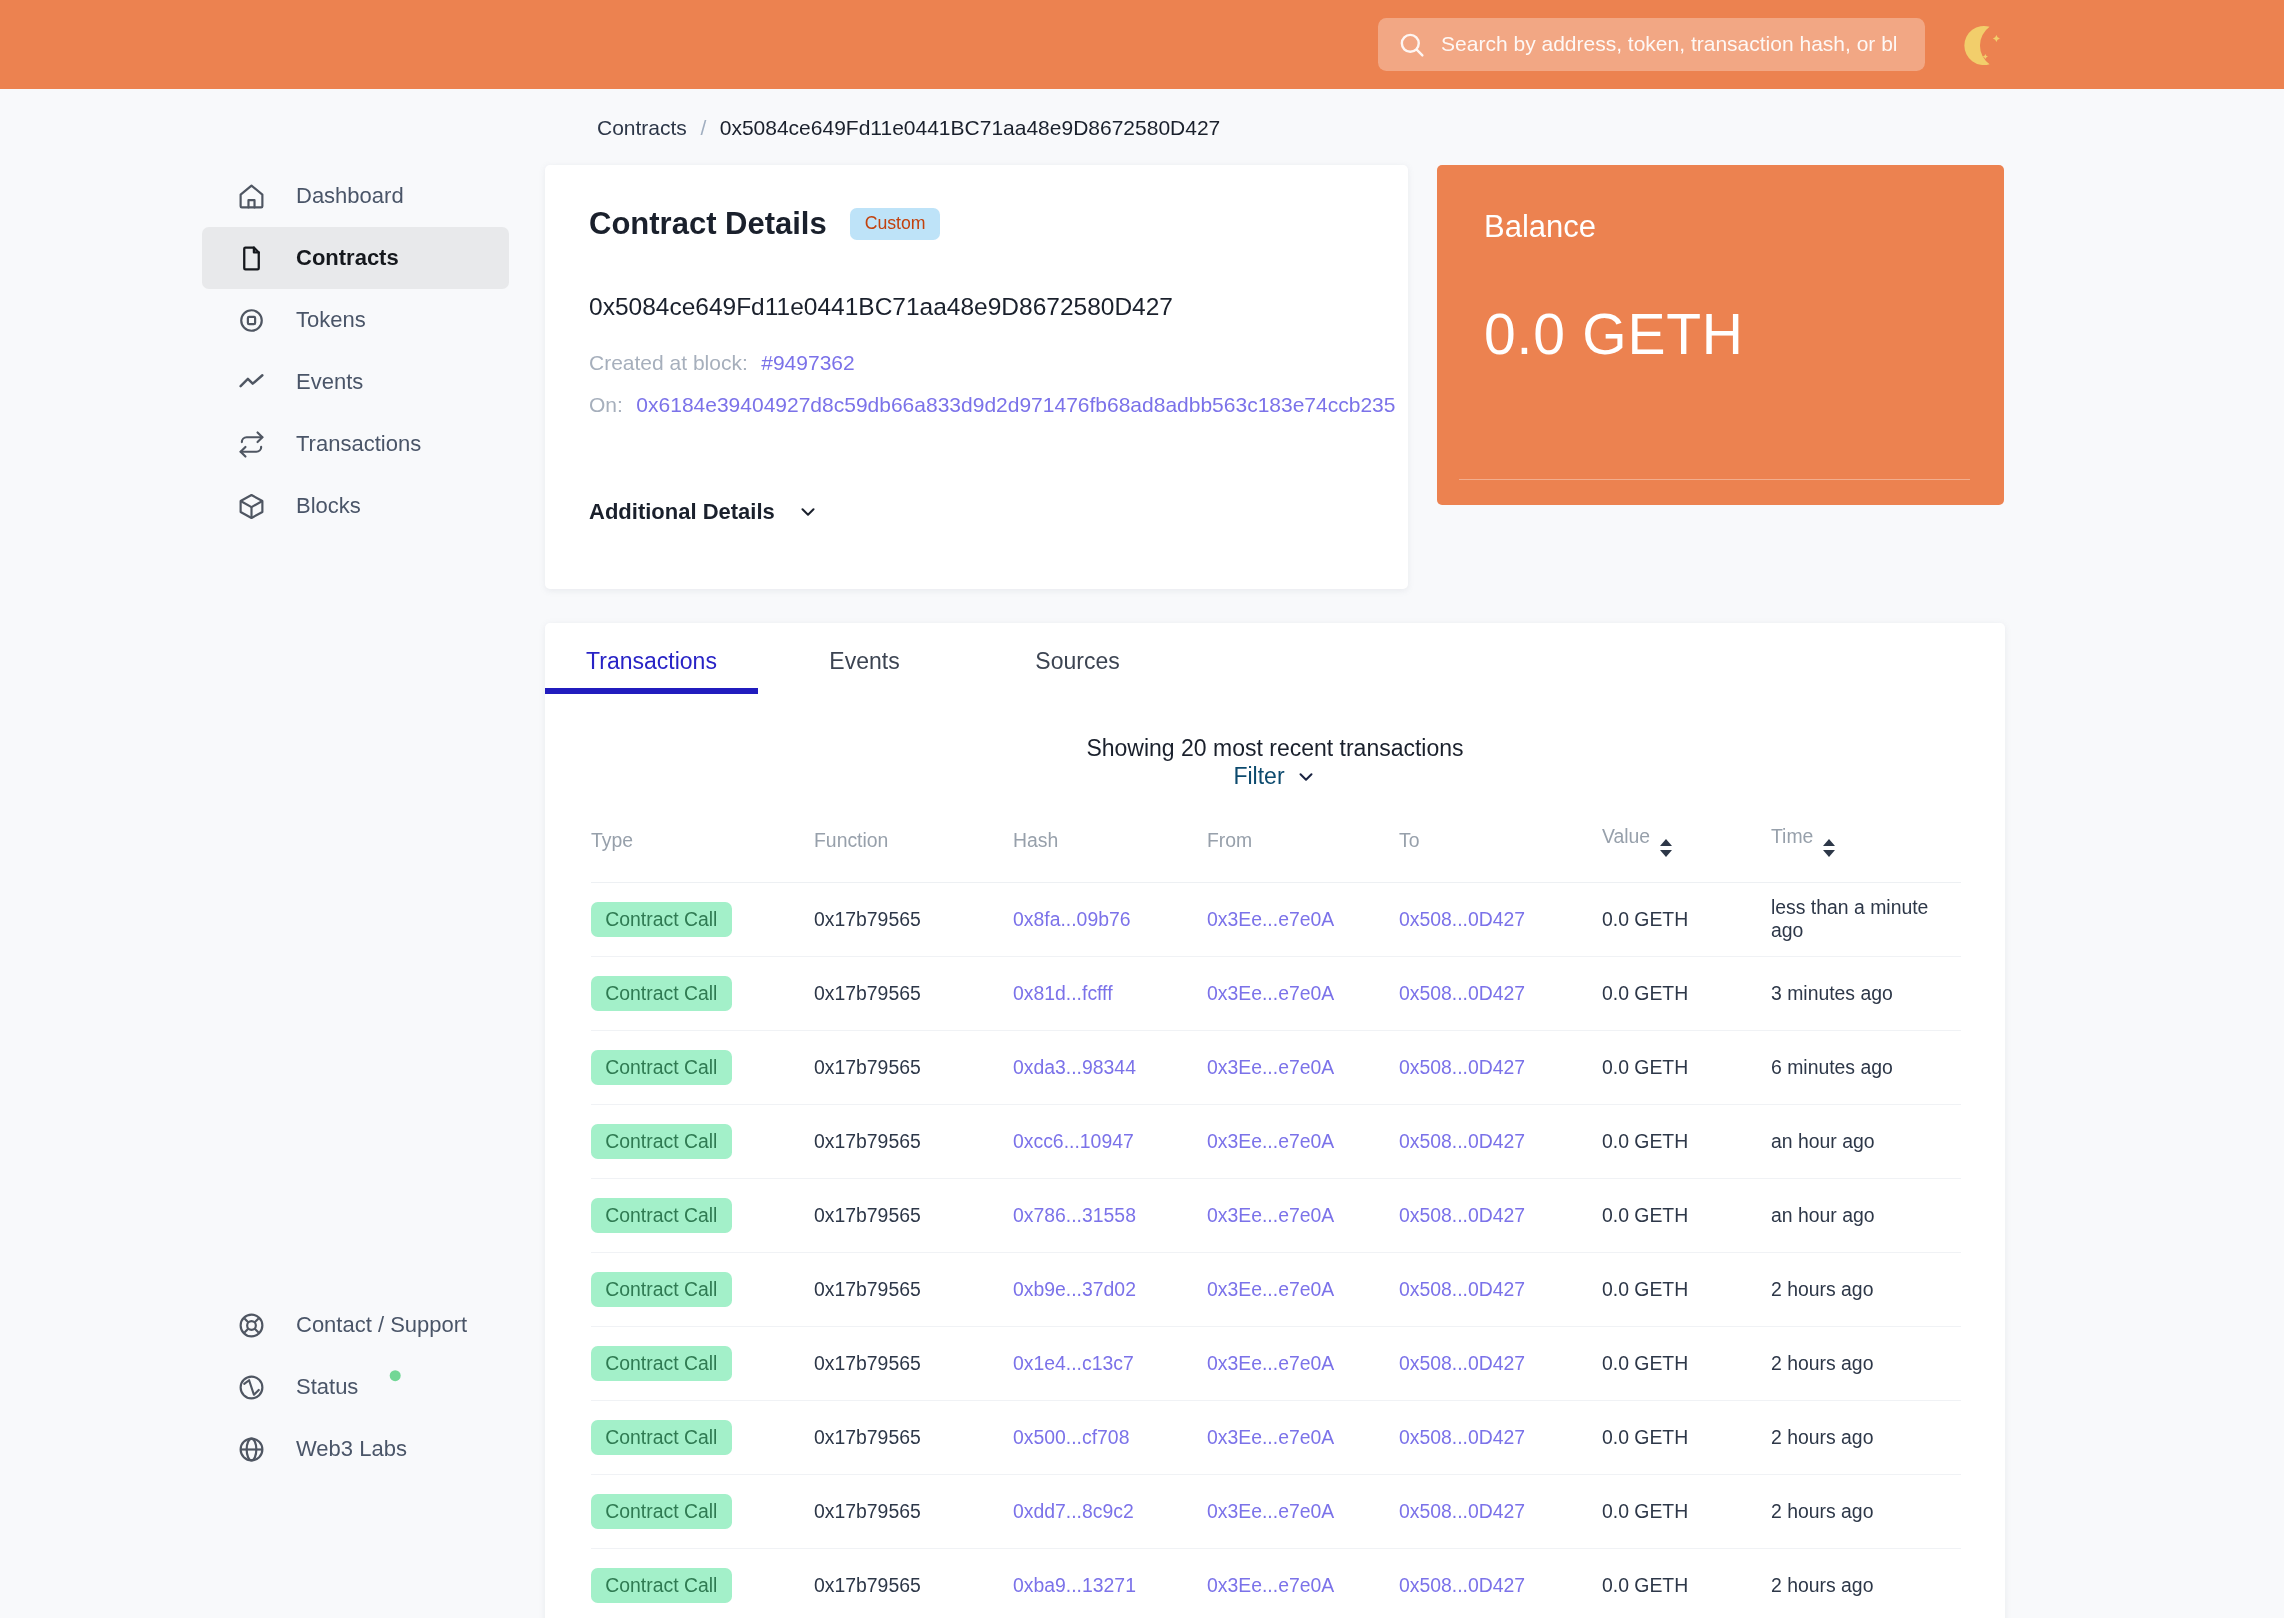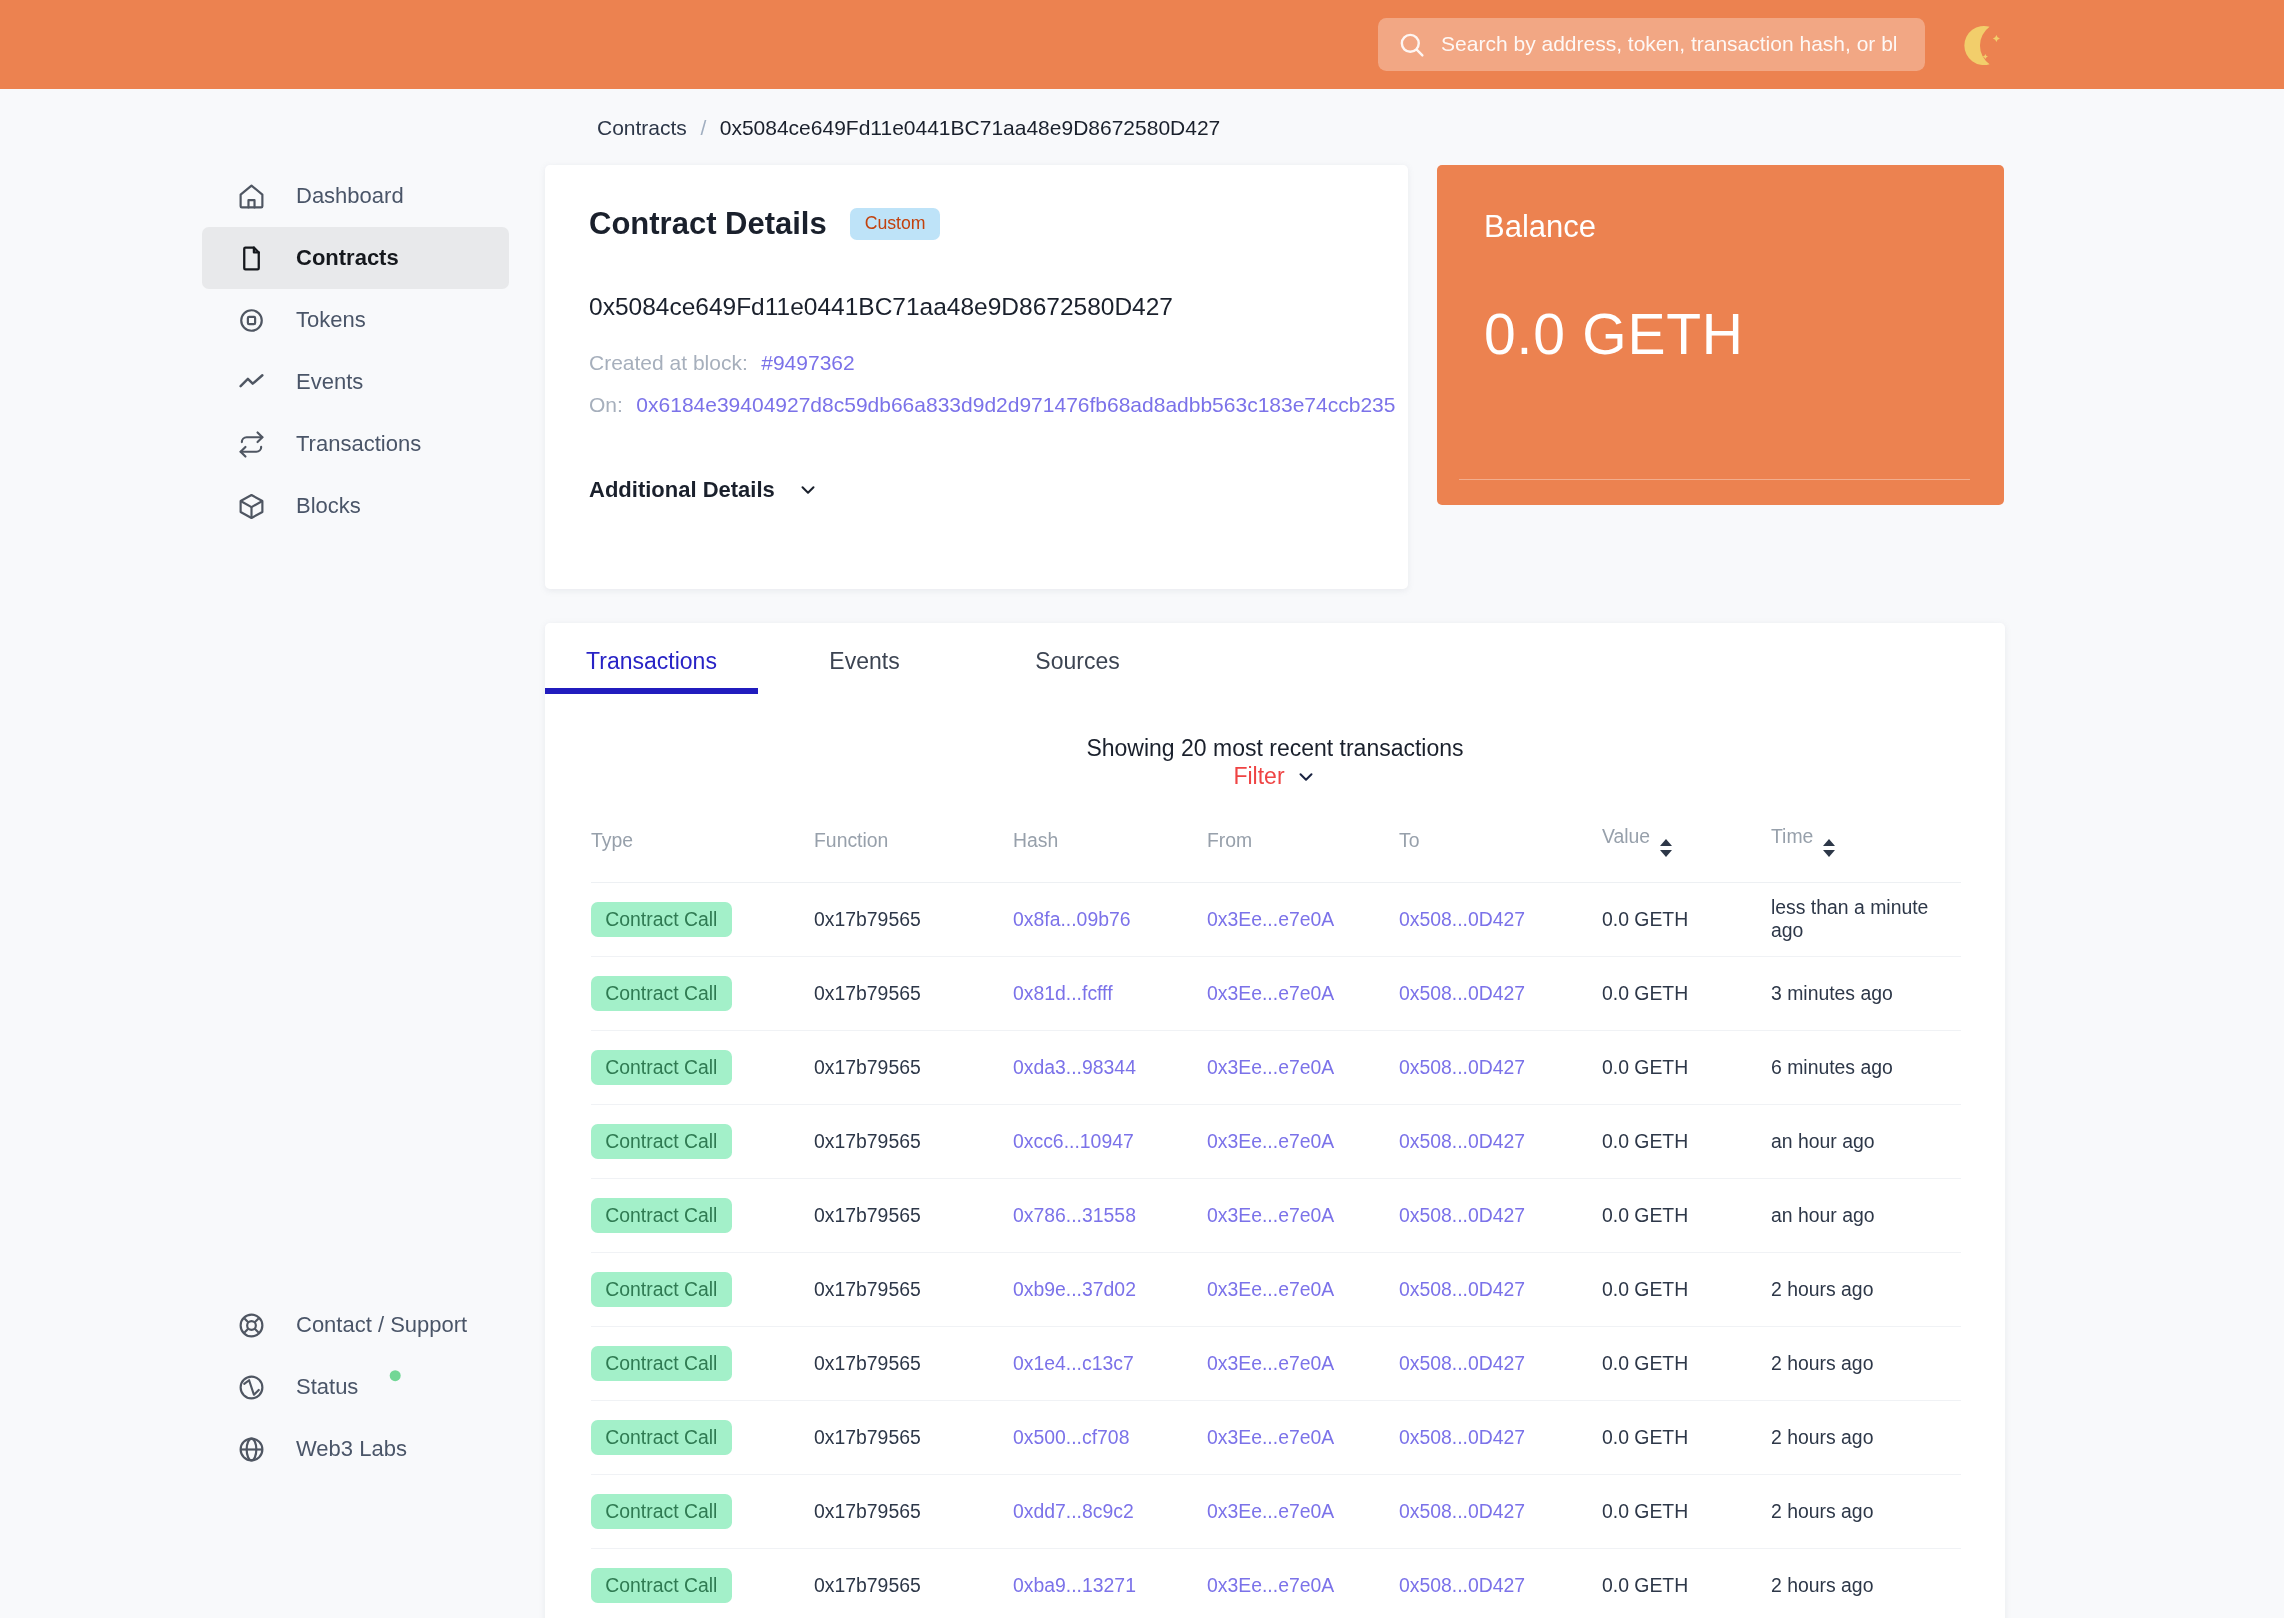--- a/index.html
+++ b/index.html
@@ -42,39 +42,39 @@
 
   .details-card{left:545px;top:165px;width:863px;height:424px;box-sizing:border-box;padding:41px 44px;}
   .card-title-row{display:flex;align-items:center;gap:23.6px;}
   .card-title{font-size:31px;font-weight:600;color:#1A202C;}
   .custom-badge{background:#BEE3F8;color:#c2410c;font-size:17.7px;padding:7.6px 14.3px;border-radius:6.8px;line-height:1;}
   .contract-address{margin-top:51px;font-size:24.5px;color:#1A202C;}
   .meta{margin-top:30px;font-size:21px;display:flex;gap:13.5px;}
   .meta + .meta{margin-top:17.7px;}
   .meta-label{color:#A6AFBC;}
   .link{color:#7B72E9;text-decoration:none;cursor:pointer;}
-  .additional{margin-top:60px;font-size:22px;font-weight:bold;color:#1A202C;display:inline-flex;
+  .additional{margin-top:82px;font-size:22px;font-weight:bold;color:#1A202C;display:inline-flex;
               align-items:center;gap:22px;cursor:pointer;}
 
   .balance-card{position:absolute;left:1437px;top:165px;width:567px;height:340px;background:#EC8250;
                 border-radius:5px;box-sizing:border-box;padding:44px 47px;color:#FFFFFF;}
   .balance-title{font-size:31px;}
   .balance-amount{margin-top:56px;font-size:57px;font-weight:300;letter-spacing:0.8px;}
   .balance-divider{position:absolute;left:22px;right:34px;bottom:25px;border-top:1.7px solid rgba(255,255,255,0.35);}
 
   
   .table-card{left:545px;top:623px;width:1460px;height:1047px;overflow:hidden;}
   .tabs{display:flex;height:71px;}
   .tab{width:213px;text-align:center;font-size:23px;color:#3C4452;padding-top:25px;box-sizing:border-box;
        position:relative;cursor:pointer;}
   .tab.active{color:#2823C6;}
   .tab.active::after{content:"";position:absolute;left:0;right:0;bottom:0;height:5.9px;background:#211CBE;}
   .table-toolbar{display:flex;justify-content:space-between;align-items:center;padding:41px 46px 0 46px;flex-direction:column;}
   .toolbar-summary{font-size:23px;color:#1A202C;}
-  .filter-btn{display:inline-flex;align-items:center;gap:10px;font-size:23px;color:#ef4444;background:none;
+  .filter-btn{display:inline-flex;align-items:center;gap:10px;font-size:23px;color:#0c4a6e;background:none;
               border:none;cursor:pointer;font-family:"Liberation Sans",sans-serif;}
 
   table.tx{border-collapse:collapse;margin:34px 46px 0 46px;width:1369px;table-layout:fixed;}
   table.tx th{text-align:left;font-weight:400;font-size:19.4px;color:#97A0AB;padding:0 0 25px 0;
               border-bottom:0.8px solid #EDF0F3;}
   table.tx td{height:73px;border-bottom:0.8px solid #F0F2F5;font-size:19.4px;color:#2D3748;padding:0;}
   .col-type{width:223px;}.col-func{width:199px;}.col-hash{width:194px;}.col-from{width:192px;}
   .col-to{width:203px;}.col-value{width:169px;}.col-time{width:190px;}
   .badge-green{background:#A3F0C9;color:#2F7A52;font-size:19.4px;padding:7.6px 14.3px;border-radius:6.8px;line-height:1;
                display:inline-block;}

